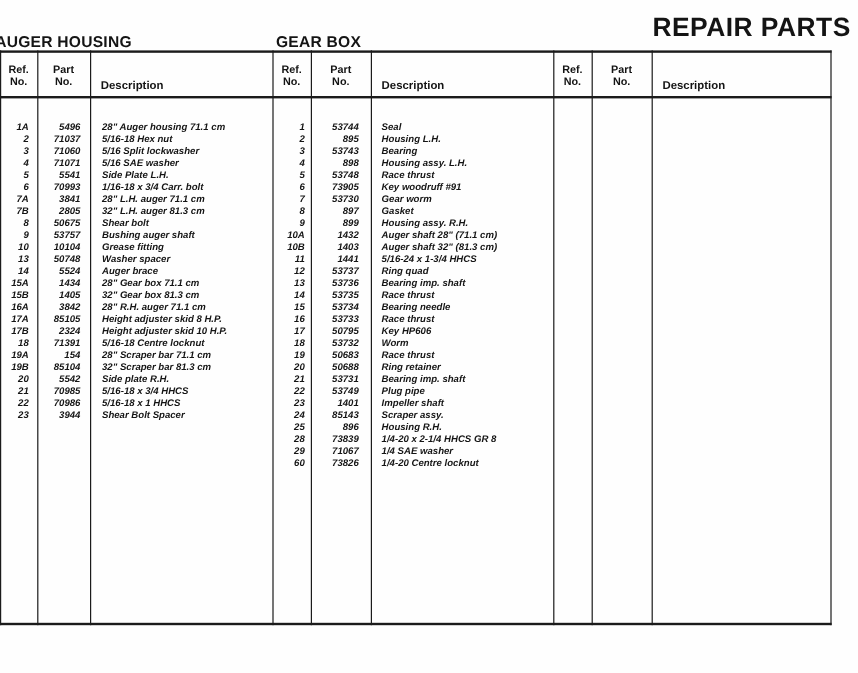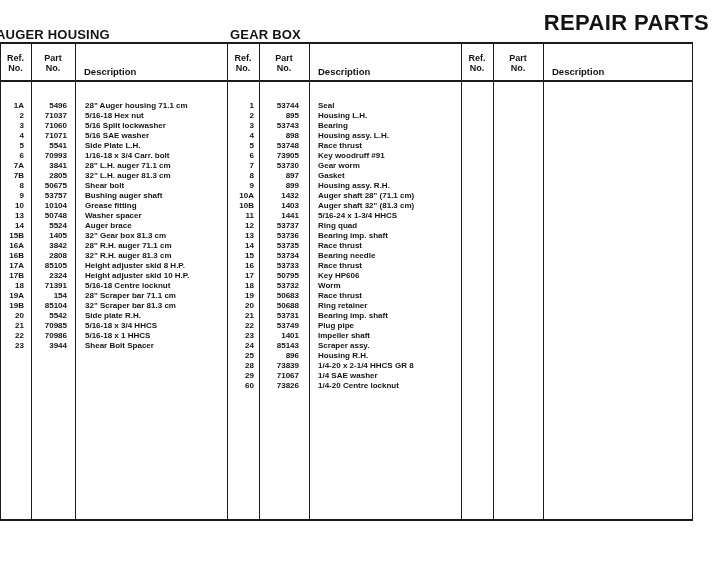--- a/index.html
+++ b/index.html
@@ -13,21 +13,21 @@
 
   .hline { position:absolute; left:0; background:#1b1b1b; height:2px; }
   .vline { position:absolute; top:42px; height:479px; width:1px; background:#1b1b1b; }
 
   .hdr { position:absolute; top:46px; height:33px; display:flex; }
   .hcell { display:flex; flex-direction:column; justify-content:center; align-items:center;
            font-size:9px; line-height:10px; box-sizing:border-box; }
   .hdesc { justify-content:flex-end; align-items:flex-start; padding-left:9px; padding-bottom:2px; font-size:9.5px; }
 
   .rows { position:absolute; top:101px; font-size:8px; line-height:10px; }
-  .row { display:flex; height:10px; white-space:nowrap; }
+  .row { display:flex; height:10px; white-space:nowrap;font-style:italic; }
   .cell { box-sizing:border-box; }
   .c-ref  { text-align:right; }
   .c-part { text-align:right; }
   .c-desc { text-align:left; }
 
   
   .grp-left .c-ref  { width:31px; padding-right:7px; }
   .grp-left .c-part { width:44px; padding-right:8px; }
   .grp-left .c-desc { width:152px; padding-left:10px; }
   
@@ -162,33 +162,33 @@
         <span class="cell c-ref">13</span>
         <span class="cell c-part">50748</span>
         <span class="cell c-desc">Washer spacer</span>
       </div>
       <div class="row">
         <span class="cell c-ref">14</span>
         <span class="cell c-part">5524</span>
         <span class="cell c-desc">Auger brace</span>
       </div>
       <div class="row">
+        <span class="cell c-ref">15A</span>
+        <span class="cell c-part">1434</span>
+        <span class="cell c-desc">28" Gear box 71.1 cm</span>
+      </div>
+      <div class="row">
         <span class="cell c-ref">15B</span>
         <span class="cell c-part">1405</span>
         <span class="cell c-desc">32" Gear box 81.3 cm</span>
       </div>
       <div class="row">
         <span class="cell c-ref">16A</span>
         <span class="cell c-part">3842</span>
         <span class="cell c-desc">28" R.H. auger 71.1 cm</span>
-      </div>
-      <div class="row">
-        <span class="cell c-ref">16B</span>
-        <span class="cell c-part">2808</span>
-        <span class="cell c-desc">32" R.H. auger 81.3 cm</span>
       </div>
       <div class="row">
         <span class="cell c-ref">17A</span>
         <span class="cell c-part">85105</span>
         <span class="cell c-desc">Height adjuster skid 8 H.P.</span>
       </div>
       <div class="row">
         <span class="cell c-ref">17B</span>
         <span class="cell c-part">2324</span>
         <span class="cell c-desc">Height adjuster skid 10 H.P.</span>

